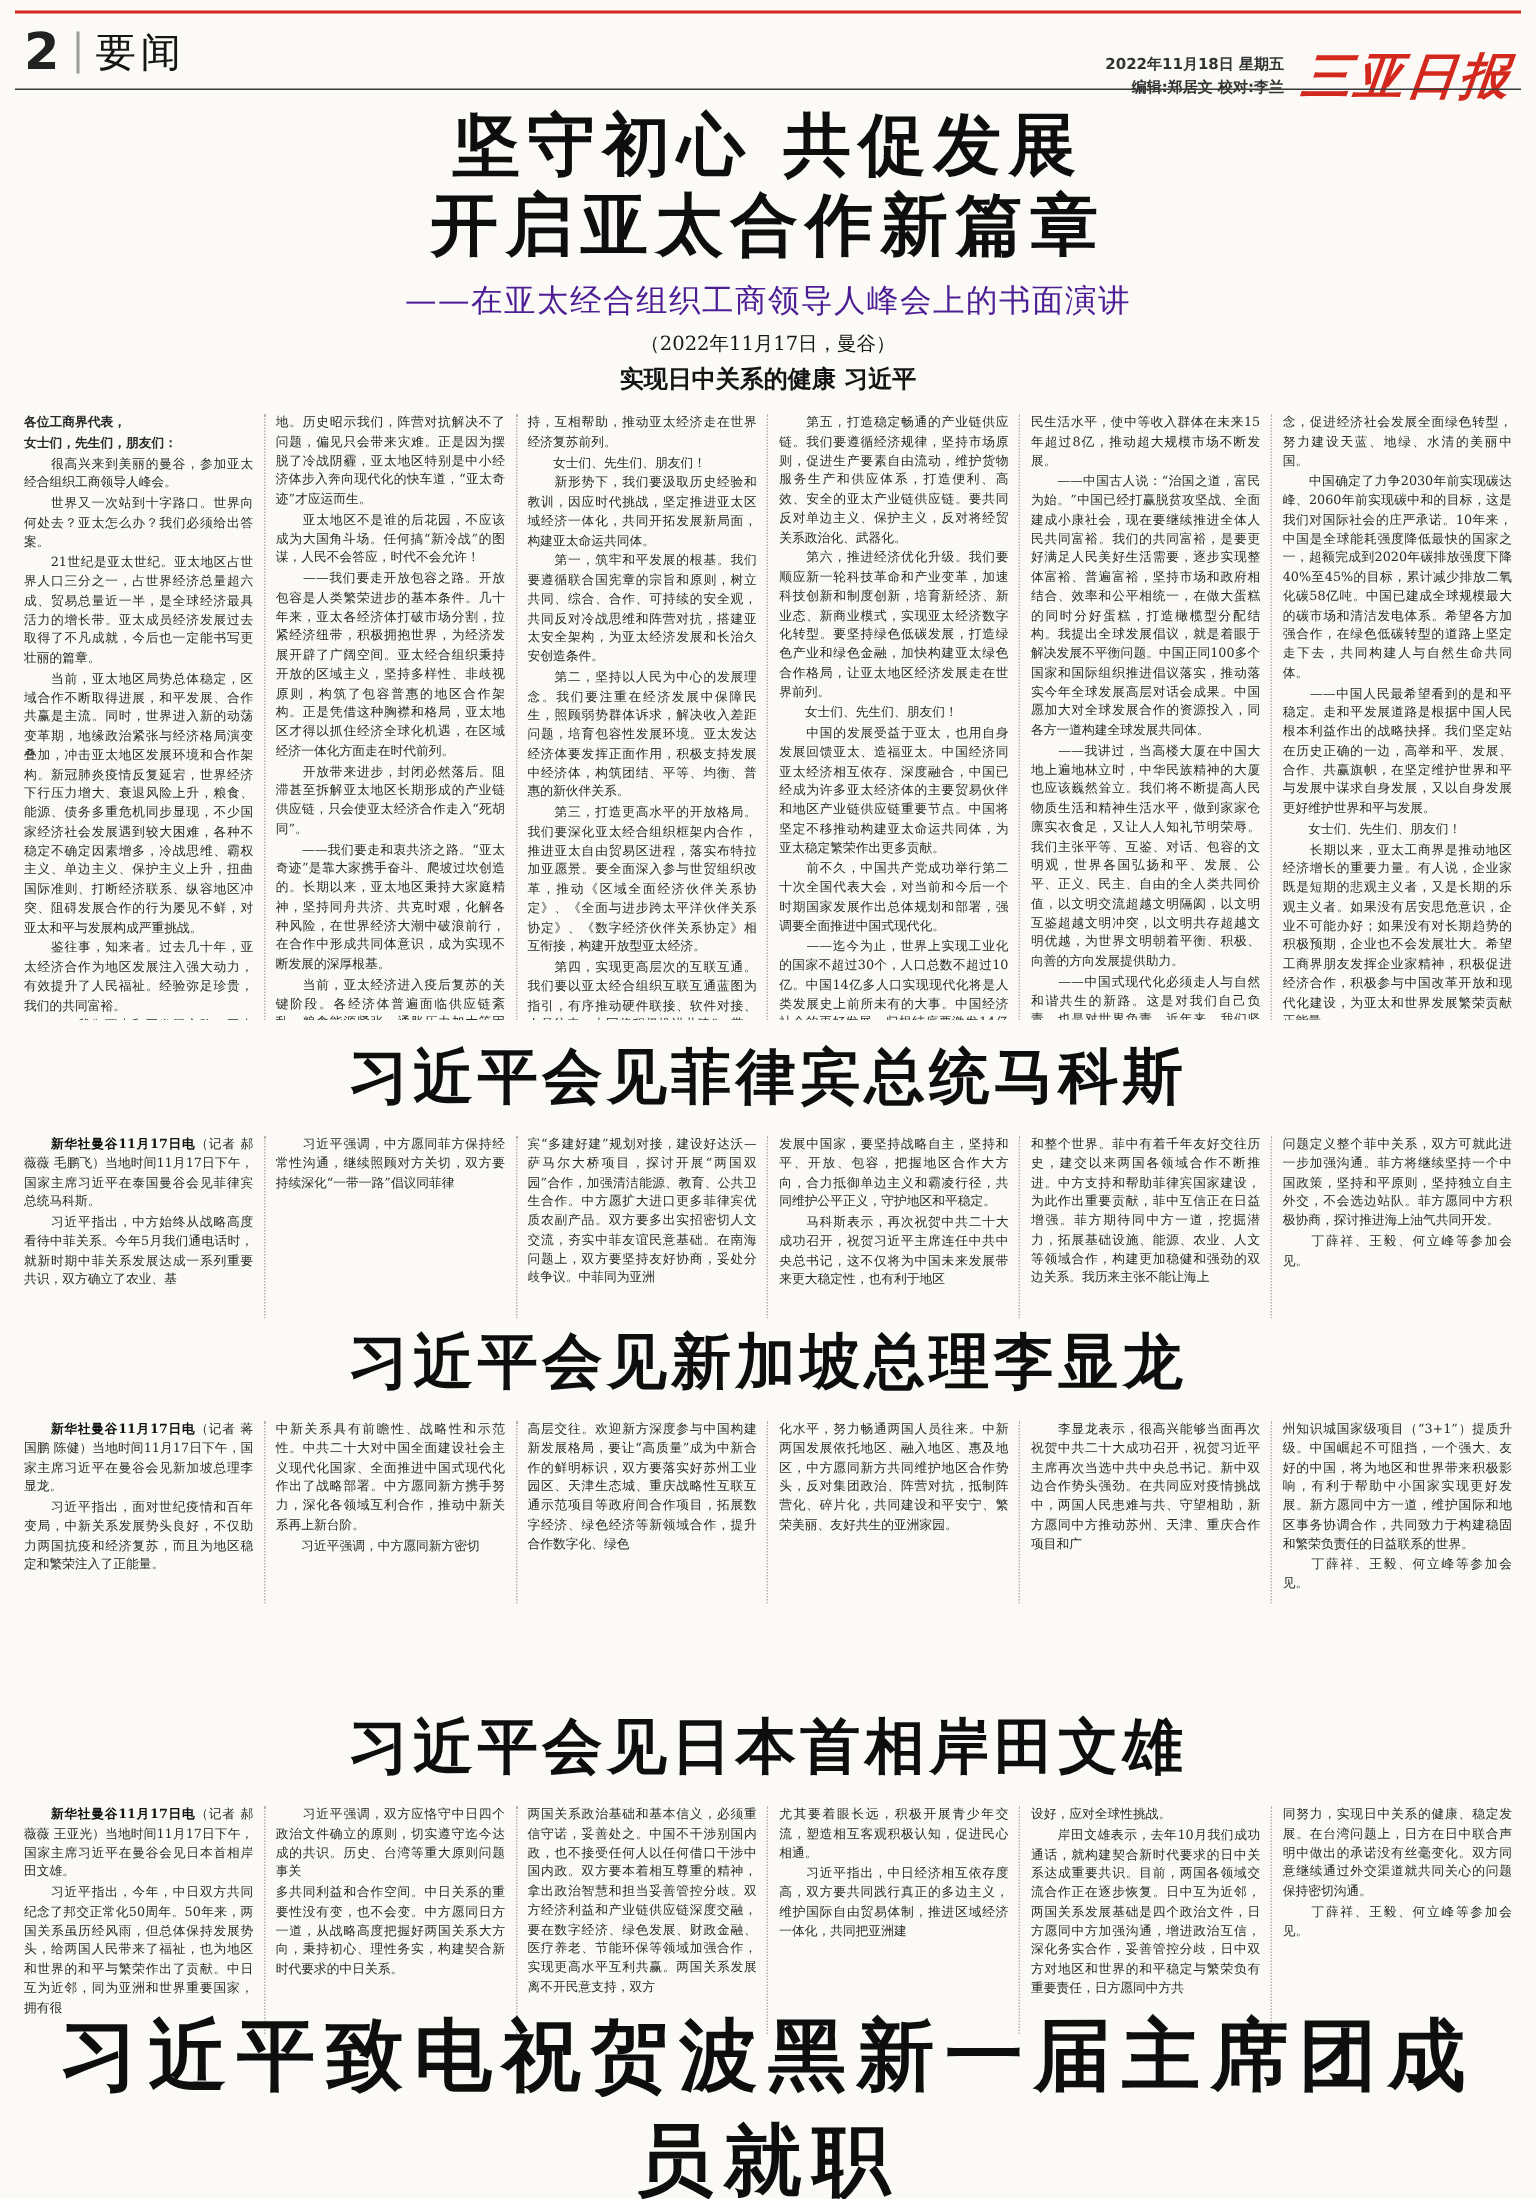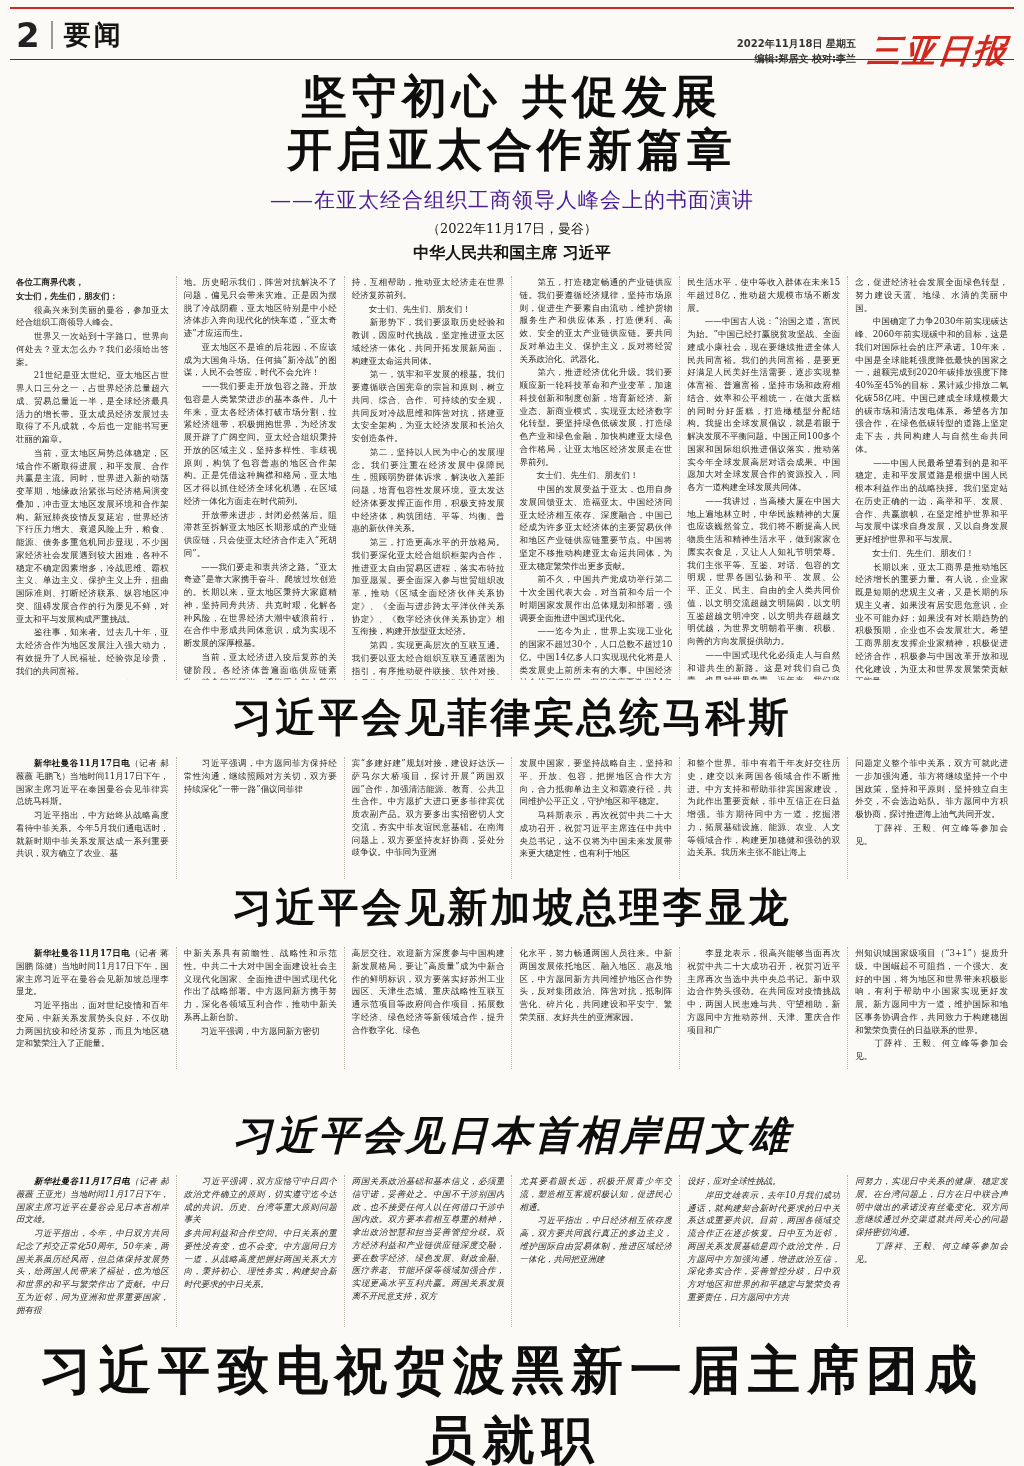--- a/index.html
+++ b/index.html
@@ -6,21 +6,21 @@
   * { box-sizing:border-box; }
   html,body { margin:0; padding:0; background:#e8e6e0; }
   .page { position:relative; width:1024px; height:1466px; background:var(--paper);
           overflow:hidden; font-family:"DejaVu Serif", serif; color:var(--ink); }
   .top-rule { position:absolute; top:7px; left:10px; width:1004px; height:2px; background:var(--red); }
   .masthead { position:absolute; top:15px; left:16px; width:992px; height:40px;
               display:flex; justify-content:space-between; align-items:center; }
   .mh-left { display:flex; align-items:center; }
   .pageno { font-family:"DejaVu Sans", sans-serif; font-weight:bold; font-size:34px; line-height:1; color:#222; }
   .mh-div { display:inline-block; width:2px; height:28px; background:#9a9a9a; margin:0 11px; }
-  .section { font-family:"DejaVu Sans", sans-serif; font-weight:bold; font-size:27px; letter-spacing:3px; }
+  .section { font-family:"DejaVu Sans", sans-serif; font-weight:normal; font-size:27px; letter-spacing:3px; }
   .mh-right { display:flex; align-items:center;margin-top:32px; }
   .mh-meta { text-align:right; font-family:"DejaVu Sans", sans-serif; font-size:10px;
              color:#333; line-height:1.55; margin-right:12px; font-weight:bold; }
   .logo { font-family:"DejaVu Serif", serif; font-weight:bold; font-style:italic; font-size:33px;
           color:var(--red); transform:skewX(-6deg); letter-spacing:2px; white-space:nowrap; }
   .mh-rule { position:absolute; top:59px; left:10px; width:1004px; height:1px; background:#3a3a3a; }
 
   .speech { position:absolute; top:70px; left:16px; width:992px; }
   .sp-title { margin:0; text-align:center; font-weight:900; font-size:45px; line-height:1.18;
               letter-spacing:5px; color:#0e0e0e; }
@@ -34,21 +34,21 @@
   .col + .col { border-left:1px dotted #b8b2a5; margin-left:7px; padding-left:7px; }
   .col p { margin:0 0 1px 0; font-size:8.5px; line-height:1.5; text-align:justify;
            color:var(--body); word-break:break-all; }
   .col p b { color:#111; }
   .cols-lead { height:404px; }
 
   .article { position:absolute; left:16px; width:992px; }
   .a-title { margin:0; text-align:center; font-weight:900; font-size:40px; letter-spacing:3px; color:#0e0e0e; }
   #a2 { top:690px; }  #a2 .cols { height:122px; }
   #a3 { top:880px; }  #a3 .cols { height:122px; }
-  #a4 { top:1108px;font-style:italic; } #a4 .cols { height:152px; }
+  #a4 { top:1137px; } #a4 .cols { height:152px; }
   #a5 { top:1336px; }
   #a5 .a-title { font-size:52px; letter-spacing:7px; }
   #a5 .cols { width:560px; margin:16px auto 0; height:60px; }
 </style>
 </head>
 <body>
 
 <div class="page">
   <div class="top-rule"></div>
 
@@ -68,21 +68,21 @@
   </header>
   <div class="mh-rule"></div>
 
   <section class="speech">
     <h1 class="sp-title">
       <span>坚守初心  共促发展</span>
       <span>开启亚太合作新篇章</span>
     </h1>
     <div class="sp-sub">——在亚太经合组织工商领导人峰会上的书面演讲</div>
     <div class="sp-date">（2022年11月17日，曼谷）</div>
-    <div class="sp-by">中华人民共和国主席  习近平</div>
+    <div class="sp-by">实现日中关系的健康  习近平</div>
     <div class="cols cols-lead">
         <div class="col">
           <p style="font-weight: bold;">各位工商界代表，</p>
           <p style="font-weight: bold;">女士们，先生们，朋友们：</p>
           <p>　　很高兴来到美丽的曼谷，参加亚太经合组织工商领导人峰会。</p>
           <p>　　世界又一次站到十字路口。世界向何处去？亚太怎么办？我们必须给出答案。</p>
           <p>　　21世纪是亚太世纪。亚太地区占世界人口三分之一，占世界经济总量超六成、贸易总量近一半，是全球经济最具活力的增长带。亚太成员经济发展过去取得了不凡成就，今后也一定能书写更壮丽的篇章。</p>
           <p>　　当前，亚太地区局势总体稳定，区域合作不断取得进展，和平发展、合作共赢是主流。同时，世界进入新的动荡变革期，地缘政治紧张与经济格局演变叠加，冲击亚太地区发展环境和合作架构。新冠肺炎疫情反复延宕，世界经济下行压力增大、衰退风险上升，粮食、能源、债务多重危机同步显现，不少国家经济社会发展遇到较大困难，各种不稳定不确定因素增多，冷战思维、霸权主义、单边主义、保护主义上升，扭曲国际准则、打断经济联系、纵容地区冲突、阻碍发展合作的行为屡见不鲜，对亚太和平与发展构成严重挑战。</p>
           <p>　　鉴往事，知来者。过去几十年，亚太经济合作为地区发展注入强大动力，有效提升了人民福祉。经验弥足珍贵，我们的共同富裕。</p>
           <p>　　——我们要走和平发展之路。亚太地区曾饱受冲突战乱之苦，成为大国争斗的竞技场、国际矛盾的聚集</p>

